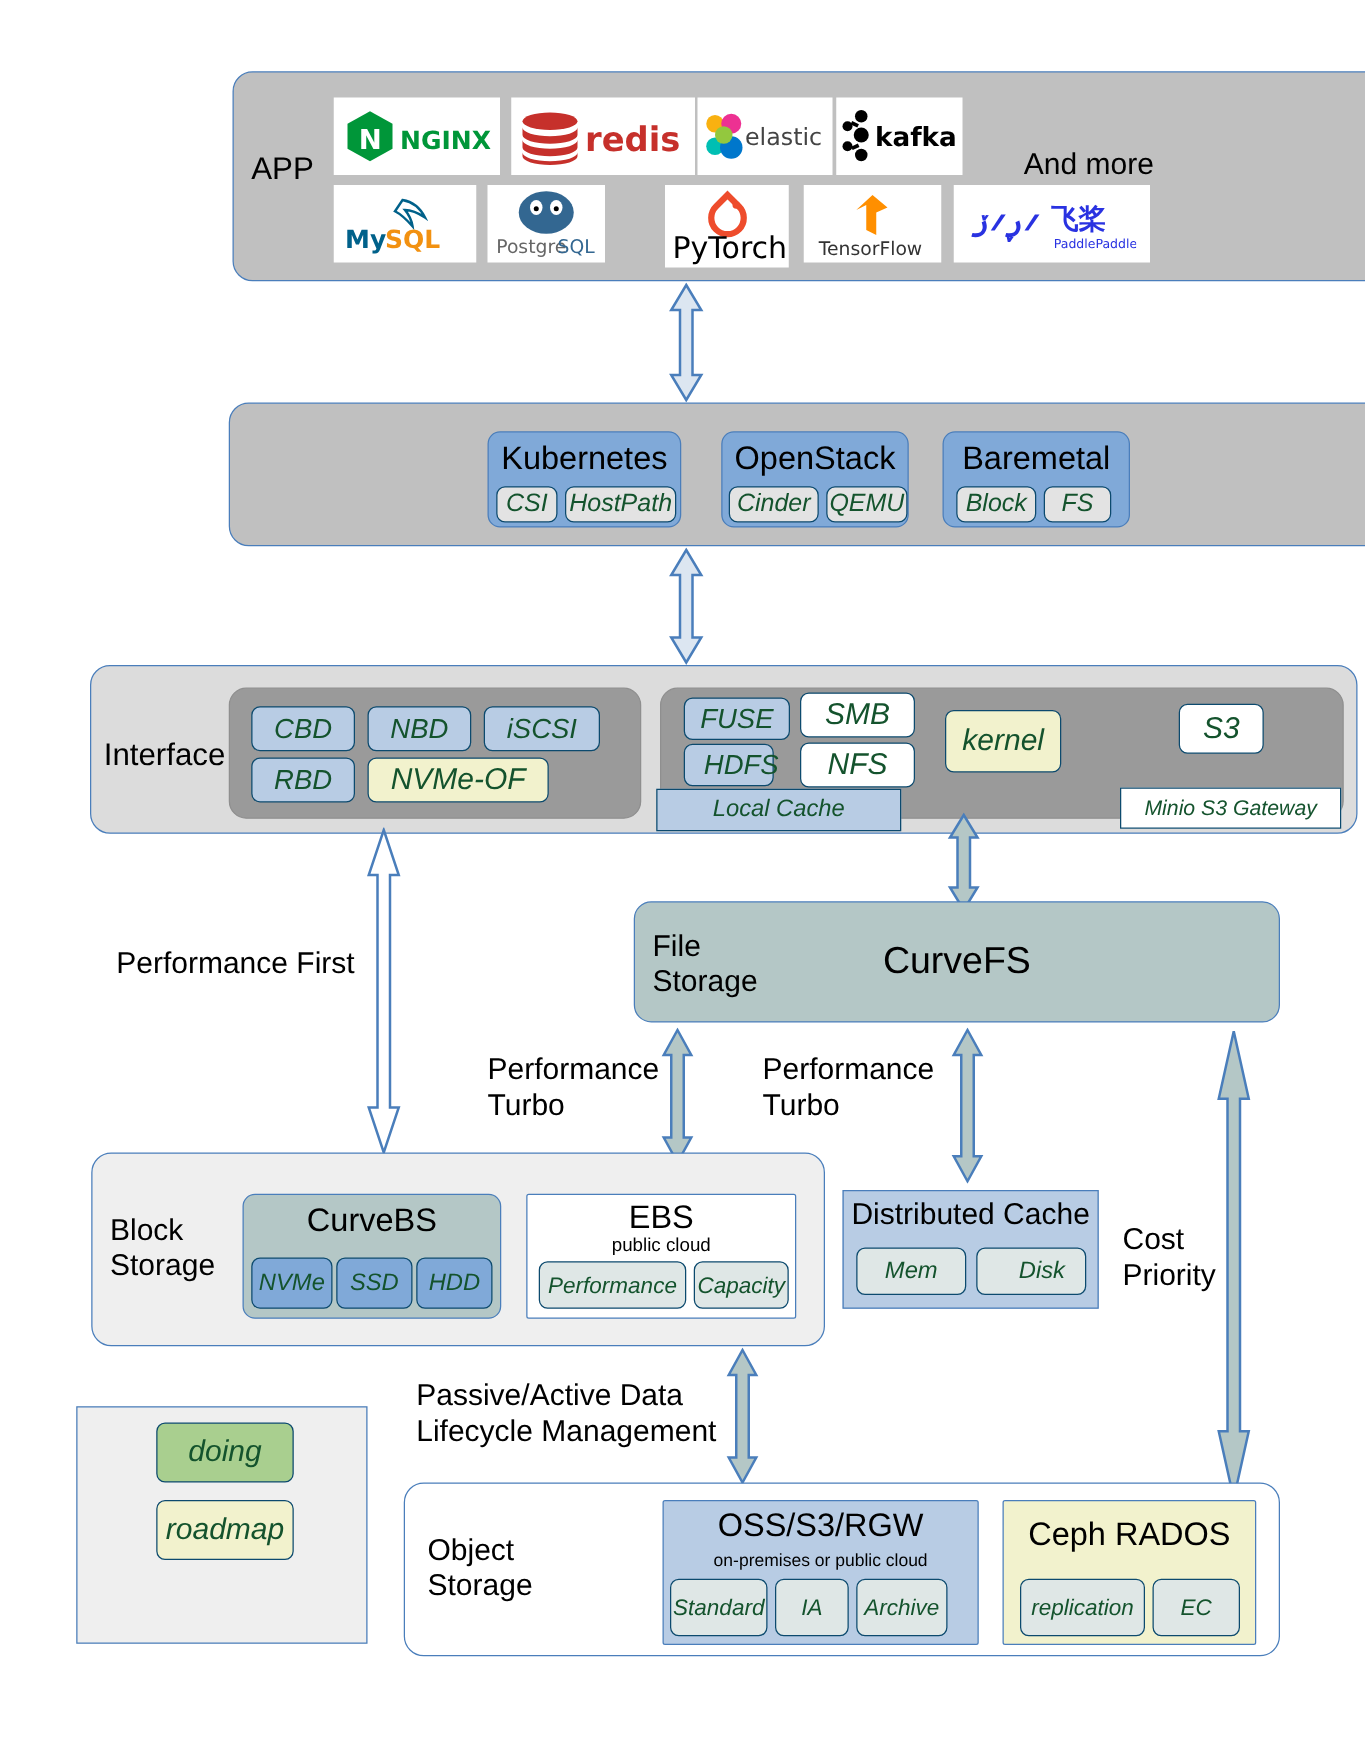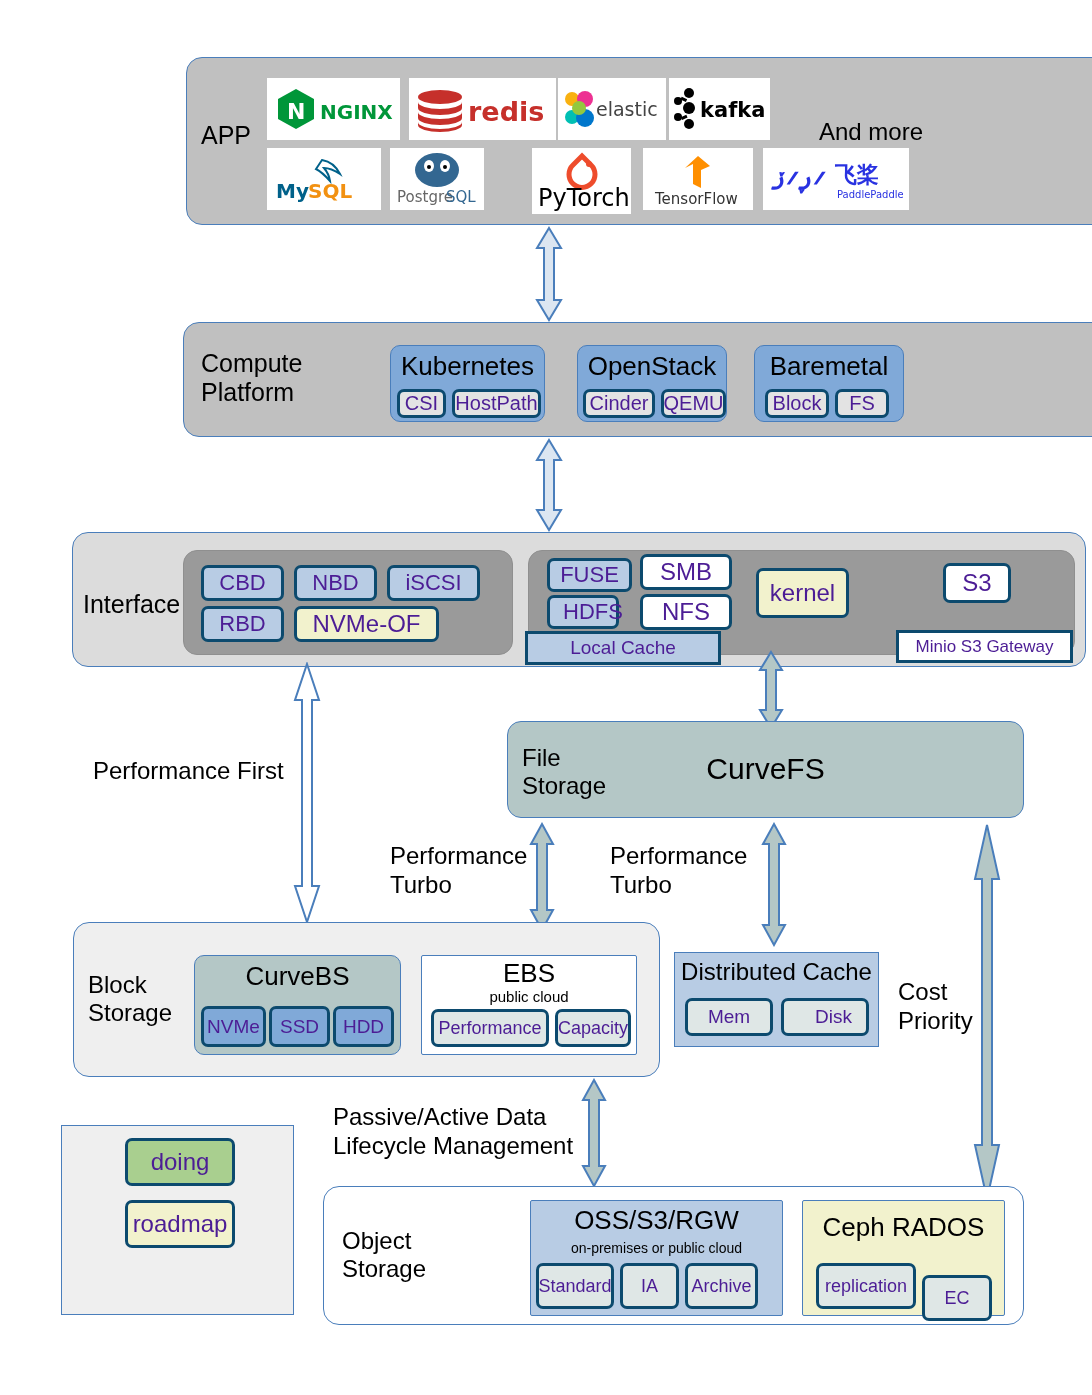--- a/index.html
+++ b/index.html
@@ -49,25 +49,26 @@
     line-height:1.16;
     color:#000;
     white-space:pre-line;
   }
   .sec-label-sm{font-size:24px;}
 
   
   .chip{
     display:flex;align-items:center;justify-content:center;
     border-radius:7px;
-    border:3px solid #0c4a6e;
+    border:1px solid #0c4a6e;
     font-size:22px;
-    color:#4c1d95;
+    color:#14532d;
     text-align:center;
     box-sizing:border-box;
+    font-style:italic;
   }
   .chip-blue{background:#80a9d8;}
   .chip-lblue{background:#b8cce4;}
   .chip-yellow{background:#f2f2cd;}
   .chip-white{background:#ffffff;}
   .chip-grey{background:#e3e3e3;}
   .chip-grn{background:#dfe7e6;}
   .chip-green{background:#a9cf8f;}
   .chip-sq{border-radius:0;}
 
@@ -193,38 +194,36 @@
       </svg>
     </div>
 
     <div class="abs logo-tile" style="left:456px;top:90px;width:110px;height:62px;">
       <svg width="106" height="58" viewBox="0 0 106 58" aria-hidden="true">
         <polygon points="53,6 65,16 56,20 56,38 48,34 48,14 40,18" fill="#ff8f00"></polygon>
         <text x="10" y="54" font-family="DejaVu Sans, sans-serif" font-size="15" fill="#333">TensorFlow</text>
       </svg>
     </div>
 
-    <div class="abs logo-tile" style="left:576px;top:90px;width:146px;height:62px;">
+    <div class="abs logo-tile" style="left:576px;top:90px;width:157px;height:62px;">
       <svg width="134" height="58" viewBox="0 0 134 58" aria-hidden="true">
         <text x="2" y="34" font-family="DejaVu Sans, sans-serif" font-size="23" font-style="italic" font-weight="bold" fill="#2932e1">؍ڕ؍ڒ</text>
         <text x="66" y="32" font-family="DejaVu Sans, sans-serif" font-size="22" font-weight="bold" fill="#2932e1">飞桨</text>
         <text x="68" y="48" font-family="DejaVu Sans, sans-serif" font-size="10" fill="#2932e1">PaddlePaddle</text>
       </svg>
     </div>
   </div>
 
   <div class="arrow" style="left:531px;top:226px;">
     <svg width="36" height="96" viewBox="0 0 36 96">
       <polygon points="18,2 30,22 23,22 23,74 30,74 18,94 6,74 13,74 13,22 6,22" fill="#dce6f1" stroke="#4a7ebb" stroke-width="2"></polygon>
     </svg>
   </div>
 
   <div class="abs band" style="left:183px;top:322px;width:940px;height:115px;">
-    <div class="abs sec-label" style="left:17px;top:26px;width:180px;">Compute
-Platform</div>
 
     <div class="grp" style="left:206px;top:22px;width:155px;height:77px;background:#80a9d8;">
       <div class="abs grp-title" style="left:0;top:6px;width:100%;">Kubernetes</div>
       <div class="abs chip chip-grey" style="left:6px;top:43px;width:49px;height:29px;font-size:20px;">CSI</div>
       <div class="abs chip chip-grey" style="left:61px;top:43px;width:89px;height:29px;font-size:20px;">HostPath</div>
     </div>
 
     <div class="grp" style="left:393px;top:22px;width:150px;height:77px;background:#80a9d8;">
       <div class="abs grp-title" style="left:0;top:6px;width:100%;">OpenStack</div>
       <div class="abs chip chip-grey" style="left:5px;top:43px;width:72px;height:29px;font-size:20px;">Cinder</div>
@@ -356,17 +355,17 @@
       <div class="abs grp-title" style="left:0;top:5px;width:100%;">OSS/S3/RGW</div>
       <div class="abs grp-sub" style="left:0;top:40px;width:100%;font-size:14px;">on-premises or public cloud</div>
       <div class="abs chip chip-grn" style="left:5px;top:62px;width:78px;height:46px;font-size:18px;">Standard</div>
       <div class="abs chip chip-grn" style="left:89px;top:62px;width:59px;height:46px;font-size:18px;">IA</div>
       <div class="abs chip chip-grn" style="left:154px;top:62px;width:73px;height:46px;font-size:18px;">Archive</div>
     </div>
 
     <div class="grp" style="left:478px;top:13px;width:203px;height:116px;background:#f2f2cd;border-radius:2px;">
       <div class="abs grp-title" style="left:0;top:12px;width:100%;text-align:center;">Ceph RADOS</div>
       <div class="abs chip chip-grn" style="left:13px;top:62px;width:100px;height:46px;font-size:18px;">replication</div>
-      <div class="abs chip chip-grn" style="left:119px;top:62px;width:70px;height:46px;font-size:18px;margin-top:12px;">EC</div>
+      <div class="abs chip chip-grn" style="left:119px;top:62px;width:70px;height:46px;font-size:18px;">EC</div>
     </div>
   </div>
 
 </div>
 
 </body></html>

